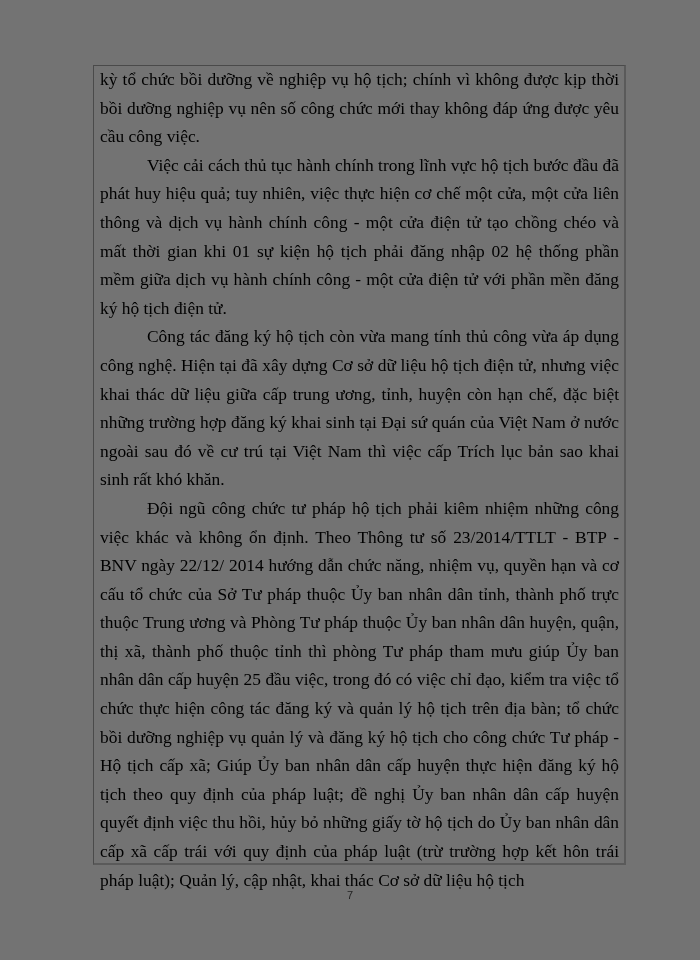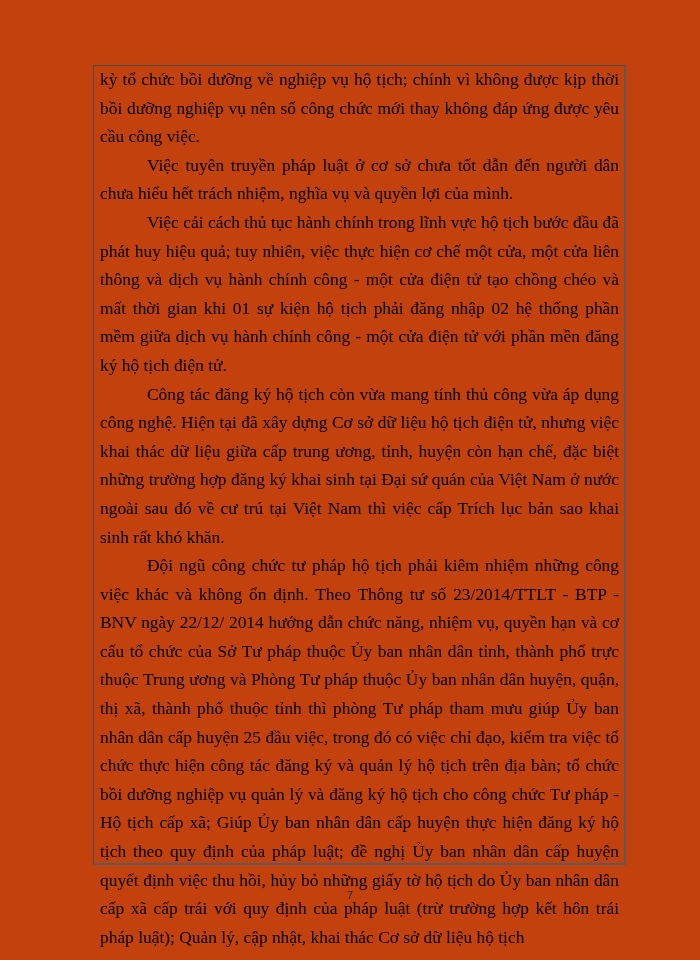--- a/index.html
+++ b/index.html
@@ -12,21 +12,21 @@
       height: 960px;
       position: relative;
       overflow: hidden;
       font-family: "Liberation Serif", "DejaVu Serif", serif;
       color: #000000;
     }
     .page {
       position: absolute;
       left: 0; top: 0;
       width: 700px; height: 960px;
-      background: #c2410c;
+      background: #737373;
     }
     .frame {
       position: absolute;
       left: 93px;
       top: 65px;
       width: 533px;
       height: 800px;
       box-sizing: border-box;
       border: 1px solid #4a4a4a;
       border-right: 2px solid #5a5a5a;
@@ -57,20 +57,19 @@
       color: #222222;
     }
   </style>
 </head>
 <body>
 
 <div class="page">
   <div class="frame">
     <div class="text">
       <p class="para">kỳ tổ chức bồi dưỡng về nghiệp vụ hộ tịch; chính vì không được kịp thời bồi dưỡng nghiệp vụ nên số công chức mới thay không đáp ứng được yêu cầu công việc.</p>
-      <p class="para indent">Việc tuyên truyền pháp luật ở cơ sở chưa tốt dẫn đến người dân chưa hiểu hết trách nhiệm, nghĩa vụ và quyền lợi của mình.</p>
       <p class="para indent">Việc cải cách thủ tục hành chính trong lĩnh vực hộ tịch bước đầu đã phát huy hiệu quả; tuy nhiên, việc thực hiện cơ chế một cửa, một cửa liên thông và  dịch vụ hành chính công - một cửa điện tử tạo chồng chéo và mất thời gian khi 01 sự kiện hộ tịch phải đăng nhập 02 hệ thống phần mềm giữa dịch vụ hành chính công - một cửa điện tử với phần mền đăng ký hộ tịch điện tử.</p>
       <p class="para indent">Công tác đăng ký hộ tịch còn vừa mang tính thủ công vừa áp dụng công nghệ. Hiện tại đã xây dựng Cơ sở dữ liệu hộ tịch điện tử, nhưng việc khai thác dữ liệu giữa cấp trung ương, tỉnh, huyện còn hạn chế, đặc biệt những trường hợp đăng ký khai sinh tại Đại sứ quán của Việt Nam ở nước ngoài sau đó về cư trú tại Việt Nam thì việc cấp Trích lục bản sao khai sinh rất khó khăn.</p>
       <p class="para indent">Đội ngũ công chức tư pháp hộ tịch phải kiêm nhiệm những công việc khác và không ổn định. Theo Thông tư số 23/2014/TTLT - BTP - BNV ngày 22/12/ 2014 hướng dẫn chức năng, nhiệm vụ, quyền hạn và cơ cấu tổ chức của Sở Tư pháp thuộc Ủy ban nhân dân tỉnh, thành phố trực thuộc Trung ương và Phòng Tư pháp thuộc Ủy ban nhân dân huyện, quận, thị xã, thành phố thuộc tỉnh thì  phòng Tư pháp tham mưu giúp Ủy ban nhân dân cấp huyện 25 đầu việc, trong đó có việc chỉ đạo, kiểm tra việc tổ chức thực hiện công tác đăng ký và quản lý hộ tịch trên địa bàn; tổ chức bồi dưỡng nghiệp vụ quản lý và đăng ký hộ tịch cho công chức Tư pháp - Hộ tịch cấp xã; Giúp Ủy ban nhân dân cấp huyện thực hiện đăng ký hộ tịch theo quy định của pháp luật; đề nghị Ủy ban nhân dân cấp huyện quyết định việc thu hồi, hủy bỏ những giấy tờ hộ tịch do Ủy ban nhân dân cấp xã cấp trái với quy định của pháp luật (trừ trường hợp kết hôn trái pháp luật); Quản lý, cập nhật, khai thác Cơ sở dữ liệu hộ tịch</p>
     </div>
   </div>
   <div class="page-number">7</div>
 </div>
 
 </body></html>

